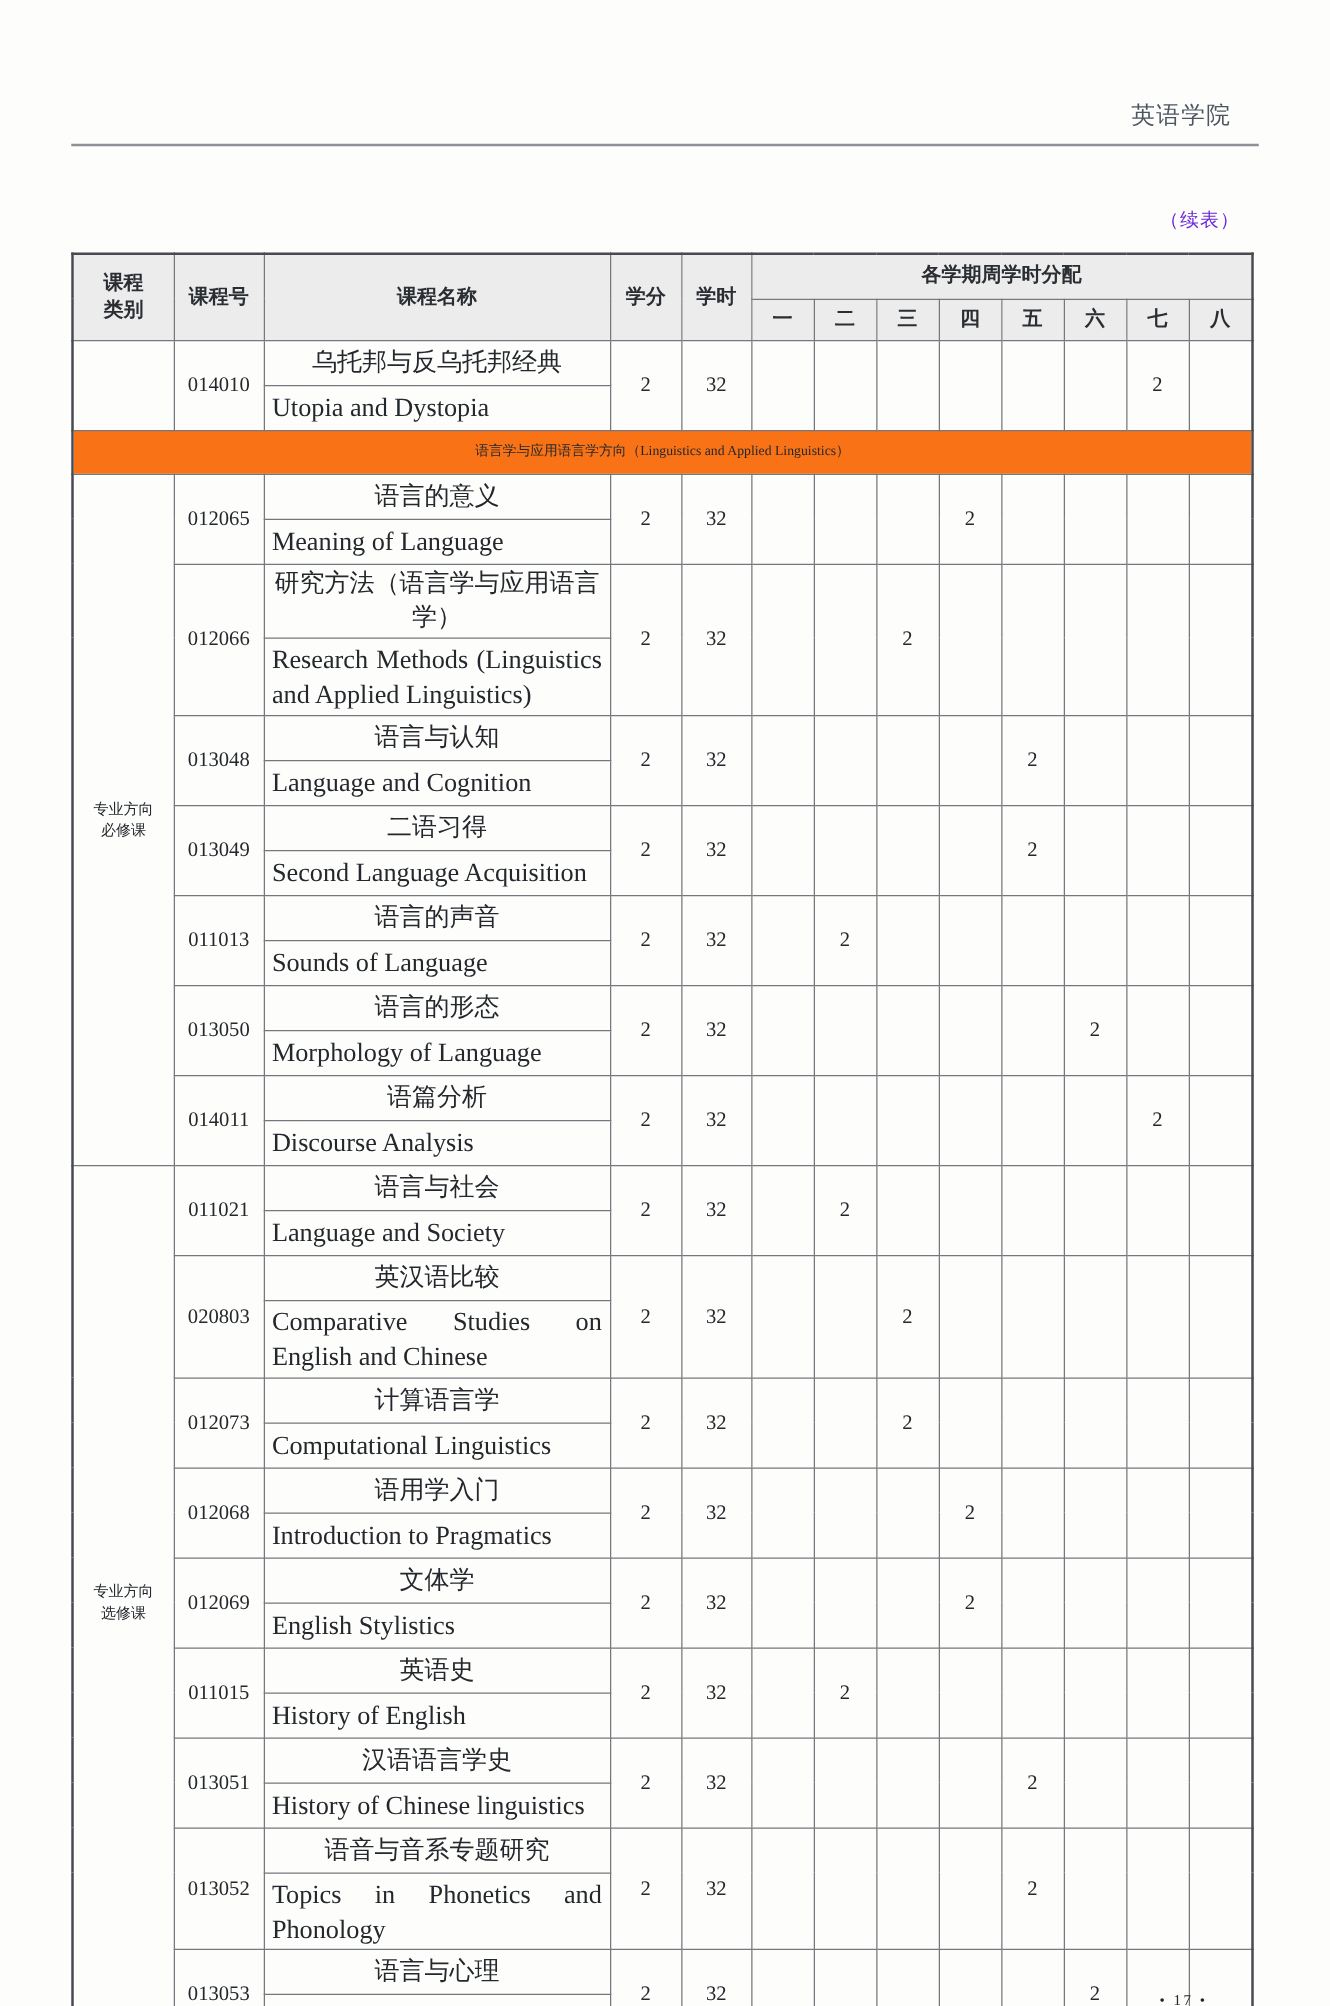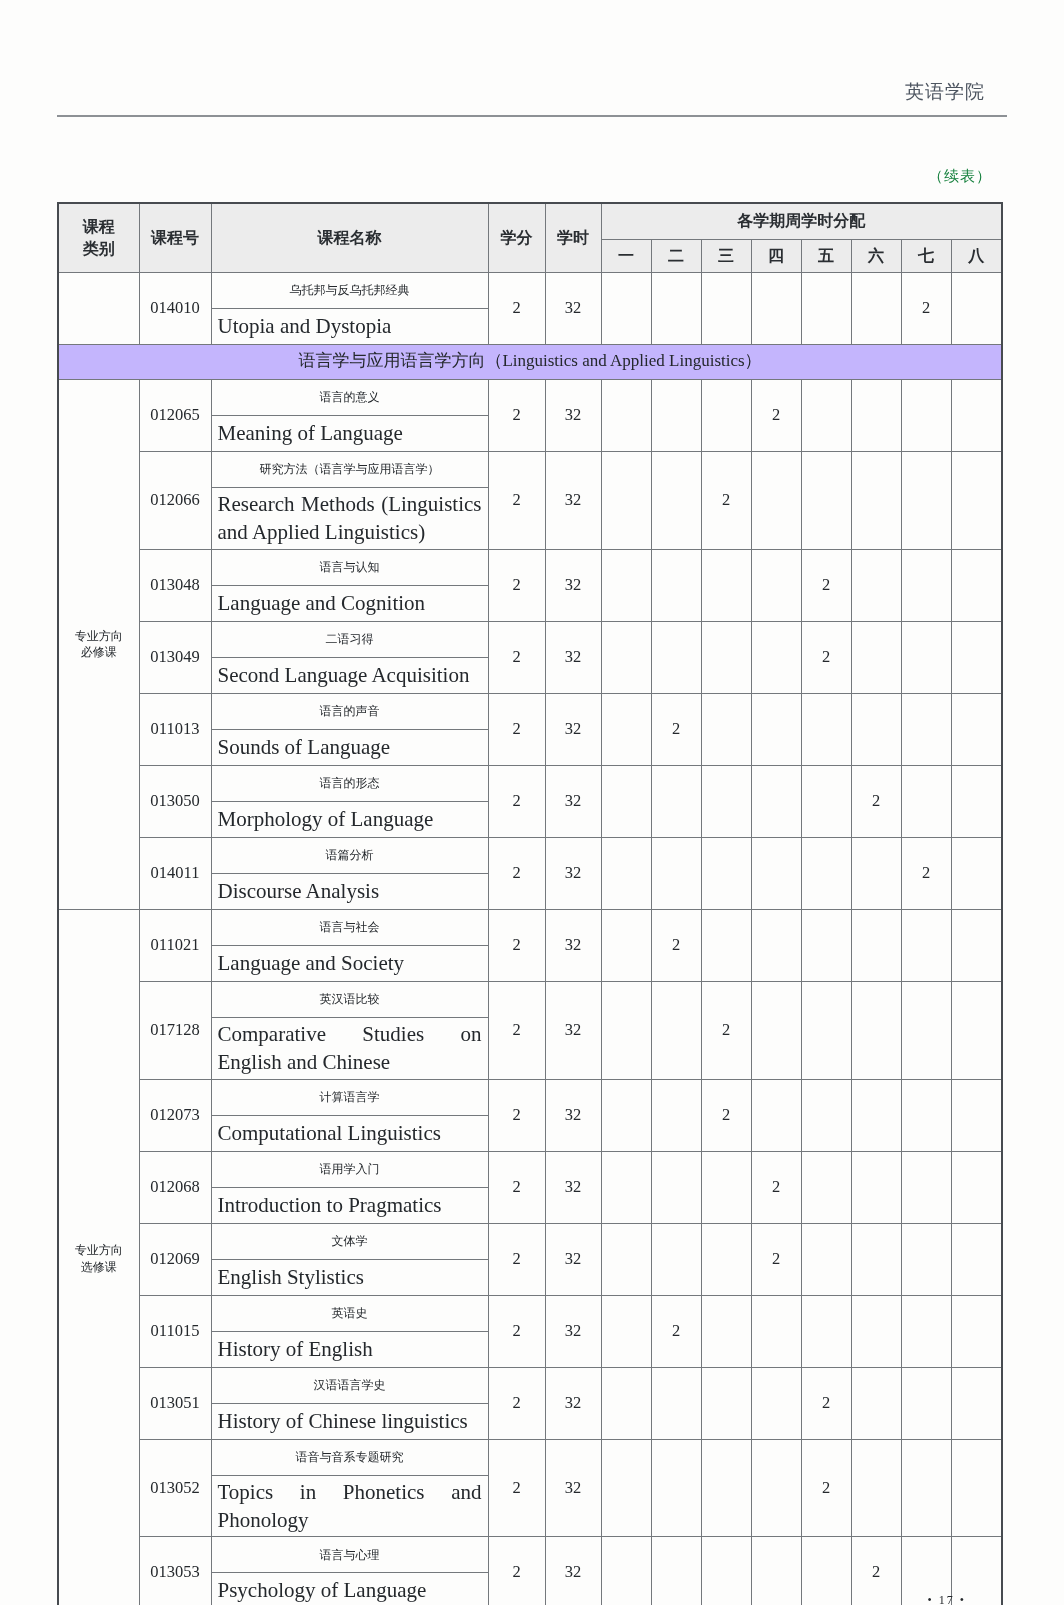--- a/index.html
+++ b/index.html
@@ -16,21 +16,21 @@
   .school-header{
     position:absolute;top:37px;right:79px;
     font-size:19px;letter-spacing:1px;color:#4d5560;
   }
   .header-rule{
     position:absolute;top:73px;left:57px;width:950px;height:2px;
     background:#8d9195;
   }
   .continued-note{
     position:absolute;top:125px;right:72px;
-    font-size:15px;color:#15803d;letter-spacing:1px;
+    font-size:15px;color:#6d28d9;letter-spacing:1px;
   }
 
   table.curriculum{
     position:absolute;top:160px;left:57px;
     width:944px;
     border-collapse:collapse;
     table-layout:fixed;
     border:2px solid #474b50;
     font-size:16px;
   }
@@ -63,27 +63,27 @@
   }
   td.name-cell{
     text-align:left;
     padding-left:11px;
     padding-right:10px;
   }
   td.name-cell.en{
     font-size:21px;
     text-align:justify;
   }
-  td.name-cell.zh{font-size:12px;}
+  td.name-cell.zh{font-size:20px;}
   td.num-cell{font-size:16.5px;}
   td.band-cell{
     font-weight:bold;
-    font-size:17px;
+    font-size:11px;
     height:30px;
-    background:#c4b5fd;
+    background:#f97316;
   }
 
   .page-number{
     position:absolute;top:1551px;right:98px;
     font-size:12px;color:#24282c;letter-spacing:2px;
   }
 </style>
 </head>
 <body>
 
@@ -286,21 +286,21 @@
           <td class="num-cell" rowspan="2"></td>
           <td class="num-cell" rowspan="2"></td>
           <td class="num-cell" rowspan="2"></td>
           <td class="num-cell" rowspan="2"></td>
           <td class="num-cell" rowspan="2"></td>
         </tr>
         <tr class="sub-row">
           <td class="name-cell en">Language and Society</td>
         </tr>
         <tr class="sub-row">
-          <td class="num-cell" rowspan="2">017128</td>
+          <td class="num-cell" rowspan="2">020803</td>
           <td class="name-cell zh">英汉语比较</td>
           <td class="num-cell" rowspan="2">2</td>
           <td class="num-cell" rowspan="2">32</td>
           <td class="num-cell" rowspan="2"></td>
           <td class="num-cell" rowspan="2"></td>
           <td class="num-cell" rowspan="2">2</td>
           <td class="num-cell" rowspan="2"></td>
           <td class="num-cell" rowspan="2"></td>
           <td class="num-cell" rowspan="2"></td>
           <td class="num-cell" rowspan="2"></td>

